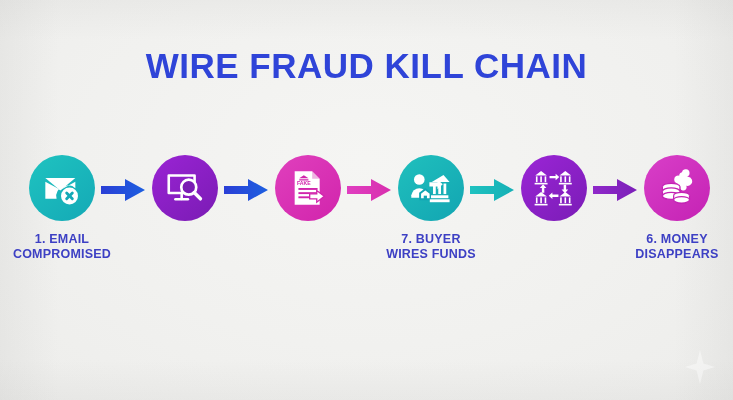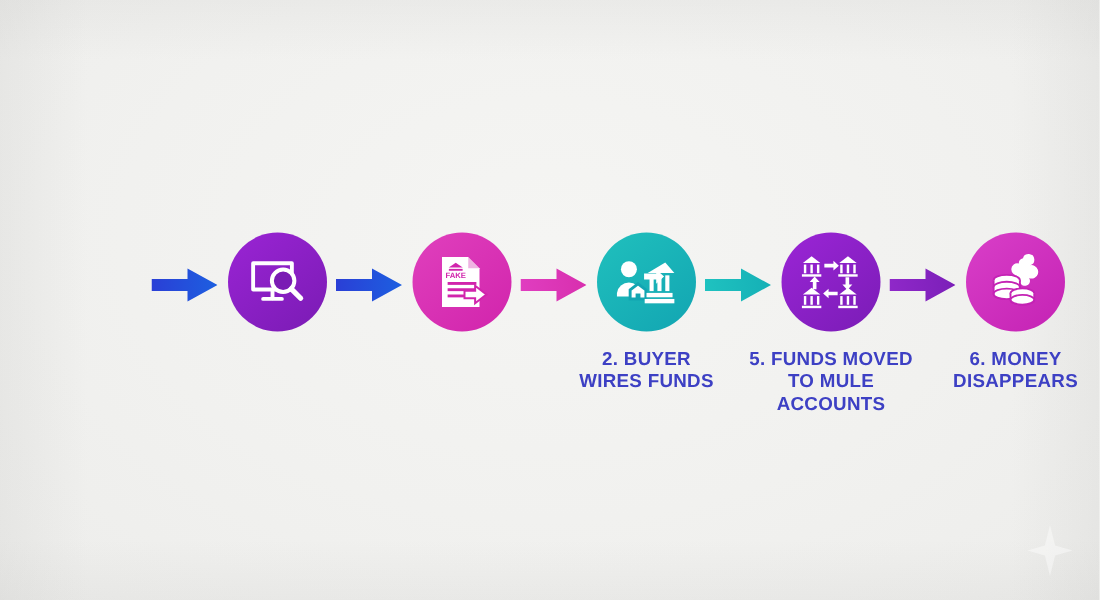--- a/index.html
+++ b/index.html
@@ -96,22 +96,44 @@
     width: 30px;
     height: 34px;
     opacity: .75;
   }
 </style>
 </head>
 <body>
 
 <div id="infographic">
 
+  <div id="title">WIRE FRAUD KILL CHAIN</div>
 
   <div id="chain">
+      <div class="step" style="left: 62px;">
+        <div class="circle" style="background: linear-gradient(140deg, rgb(31, 195, 192) 0%, rgb(20, 169, 182) 100%); color: rgb(20, 169, 182);">
+          <span>
+    <svg width="40" height="40" viewBox="0 0 48 48">
+      <g fill="#ffffff">
+        <path d="M4 12 L40 12 L22 27 Z"></path>
+        <path d="M4 16.5 L4 37 L17.5 37 A11.6 11.6 0 0 1 26.5 22.2 L22 26 Z"></path>
+        <path d="M40 16.5 L40 23.6 A11.6 11.6 0 0 0 29.6 21.6 L22 26 Z" opacity="0"></path>
+        <path d="M40 16.5 L40 24.2 A11.6 11.6 0 0 0 28.3 21.5 L22 26.4 Z"></path>
+      </g>
+      <circle cx="33" cy="33.5" r="10.2" fill="#ffffff"></circle>
+      <g stroke="currentColor" stroke-width="3.4" stroke-linecap="round">
+        <line x1="29.6" y1="30.1" x2="36.4" y2="36.9"></line>
+        <line x1="36.4" y1="30.1" x2="29.6" y2="36.9"></line>
+      </g>
+    </svg>
+          </span>
+        </div>
+        <div class="step-label" style="color: rgb(61, 64, 196);">1. EMAIL
+COMPROMISED</div>
+      </div>
       <div class="step" style="left: 185px;">
         <div class="circle" style="background: linear-gradient(140deg, rgb(154, 36, 212) 0%, rgb(122, 27, 180) 100%); color: rgb(122, 27, 180);">
           <span>
     <svg width="40" height="40" viewBox="0 0 48 48">
       <g fill="none" stroke="#ffffff" stroke-width="3.1" stroke-linejoin="round" stroke-linecap="round">
         <path d="M4.5 9 L35.5 9 L35.5 30 L4.5 30 Z"></path>
         <line x1="20" y1="30" x2="20" y2="37"></line>
         <line x1="12.5" y1="37.5" x2="27.5" y2="37.5"></line>
       </g>
       <circle cx="28.5" cy="23" r="9" fill="currentColor" stroke="#ffffff" stroke-width="3.2"></circle>
@@ -156,21 +178,21 @@
         <path d="M28 16.5 L42.5 8 L50 16.5 Z" transform="translate(-1,0)"></path>
         <rect x="28.5" y="18.5" width="3.4" height="13"></rect>
         <rect x="35" y="18.5" width="3.4" height="13"></rect>
         <rect x="41.5" y="18.5" width="3.4" height="13"></rect>
         <rect x="26" y="33" width="21.5" height="3.6"></rect>
         <rect x="24.5" y="38" width="24.5" height="3.6"></rect>
       </g>
     </svg>
           </span>
         </div>
-        <div class="step-label" style="color: rgb(61, 64, 196);">2. BUYER
+        <div class="step-label" style="color: rgb(61, 64, 196);">7. BUYER
 WIRES FUNDS</div>
       </div>
       <div class="step" style="left: 554px;">
         <div class="circle" style="background: linear-gradient(140deg, rgb(155, 37, 214) 0%, rgb(122, 28, 182) 100%); color: rgb(122, 28, 182);">
           <span>
     <svg width="42" height="40" viewBox="0 0 52 48">
       <g fill="#ffffff">
         <g transform="translate(2,2) scale(0.40)">
           <path d="M2 16 L20 2 L38 16 Z"></path>
                   <rect x="4" y="19" width="5" height="18"></rect>
@@ -202,23 +224,20 @@
       </g>
       <g fill="#ffffff">
         <path d="M20.5 9 L28 9 L28 6.5 L32.5 10.5 L28 14.5 L28 12 L20.5 12 Z"></path>
         <path d="M31.5 35 L24 35 L24 37.5 L19.5 33.5 L24 29.5 L24 32 L31.5 32 Z"></path>
         <path d="M41 20 L41 26 L43.6 26 L39.5 30.5 L35.4 26 L38 26 L38 20 Z"></path>
         <path d="M11 30 L11 24 L8.4 24 L12.5 19.5 L16.6 24 L14 24 L14 30 Z"></path>
       </g>
     </svg>
           </span>
         </div>
-        <div class="step-label" style="color: rgb(61, 64, 196);">5. FUNDS MOVED
-TO MULE
-ACCOUNTS</div>
       </div>
       <div class="step" style="left: 677px;">
         <div class="circle" style="background: linear-gradient(140deg, rgb(217, 63, 200) 0%, rgb(196, 34, 180) 100%); color: rgb(196, 34, 180);">
           <span>
     <svg width="40" height="40" viewBox="0 0 48 48">
       <g fill="#ffffff">
         <path d="M30 5 A4.6 4.6 0 1 1 35.6 10.6 A5.4 5.4 0 1 1 32.5 19.2
                  A4 4 0 1 1 27.8 24.4 A3.4 3.4 0 1 1 26.2 18.6
                  A4.8 4.8 0 1 1 26.6 9.2 A4.4 4.4 0 0 1 30 5 Z"></path>
       </g>

